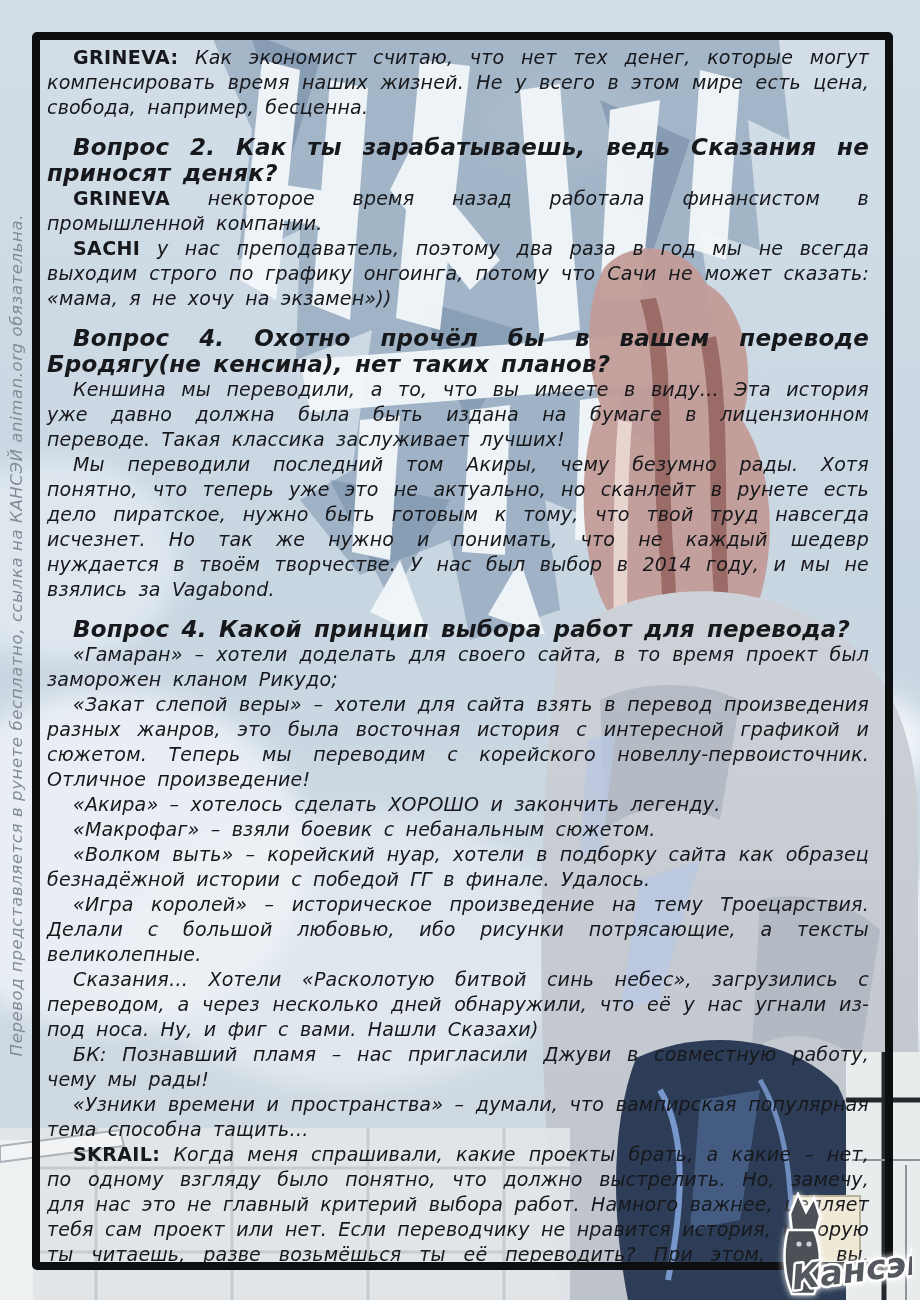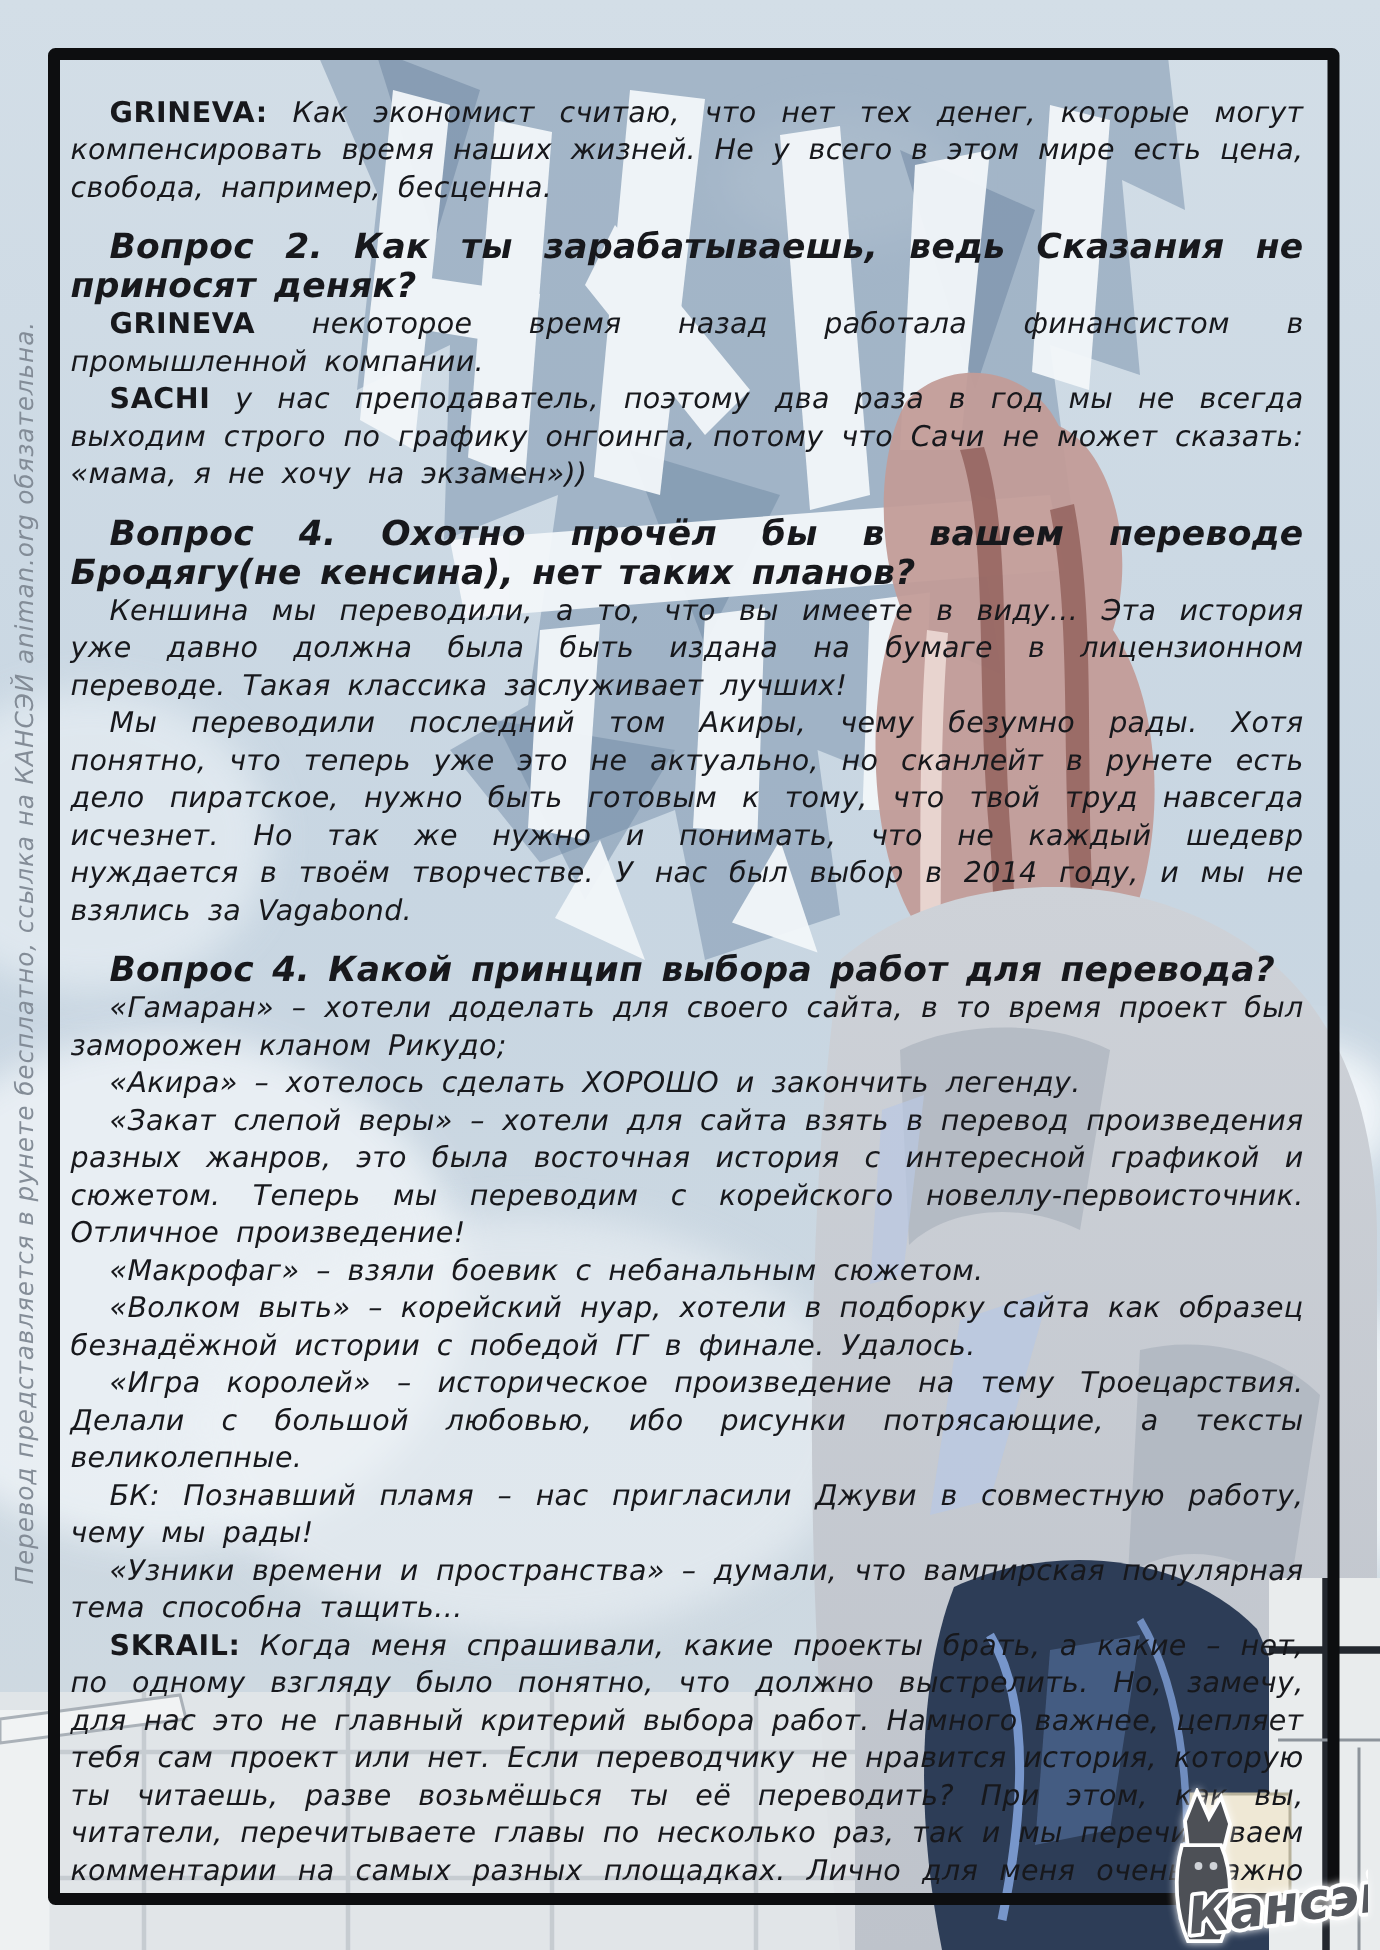--- a/index.html
+++ b/index.html
@@ -10,21 +10,21 @@
   }
   .bg{position:absolute;left:0;top:0;z-index:0;}
   
   .frame{
     position:absolute;left:32px;top:32px;width:861px;height:1238px;
     border:8px solid #0d0e10;border-radius:5px;box-sizing:border-box;
     z-index:2;
   }
   .article{
     width:100%;height:100%;overflow:hidden;box-sizing:border-box;
-    padding:23px 16px 4px 7px;
+    padding:5px 16px 4px 7px;
     font-style:italic;color:#17181c;
   }
   .article p{margin:0;text-indent:26px;text-align:justify;text-align-last:left;}
   .para{font-size:19px;line-height:25px;letter-spacing:.2px;word-spacing:5px;}
   .question{font-size:23px;line-height:26px;font-weight:bold;letter-spacing:.2px;word-spacing:4px;}
   .spacer{height:14px;}
   .lead{font-style:normal;font-weight:bold;letter-spacing:.4px;}
   
   .sidebar{
     position:absolute;left:0;top:0;width:32px;height:1270px;
@@ -142,25 +142,26 @@
       <p class="question"><span>Вопрос 2. Как ты зарабатываешь, ведь Сказания не приносят деняк?</span></p>
       <p class="para"><b class="lead">GRINEVA</b> <span>некоторое время назад работала финансистом в промышленной компании.</span></p>
       <p class="para"><b class="lead">SACHI</b> <span>у нас преподаватель, поэтому два раза в год мы не всегда выходим строго по графику онгоинга, потому что Сачи не может сказать: «мама, я не хочу на экзамен»))</span></p>
       <div class="spacer"></div>
       <p class="question"><span>Вопрос 4. Охотно прочёл бы в вашем переводе Бродягу(не кенсина), нет таких планов?</span></p>
       <p class="para"><span>Кеншина мы переводили, а то, что вы имеете в виду… Эта история уже давно должна была быть издана на бумаге в лицензионном переводе. Такая классика заслуживает лучших!</span></p>
       <p class="para"><span>Мы переводили последний том Акиры, чему безумно рады. Хотя понятно, что теперь уже это не актуально, но сканлейт в рунете есть дело пиратское, нужно быть готовым к тому, что твой труд навсегда исчезнет. Но так же нужно и понимать, что не каждый шедевр нуждается в твоём творчестве. У нас был выбор в 2014 году, и мы не взялись за Vagabond.</span></p>
       <div class="spacer"></div>
       <p class="question"><span>Вопрос 4. Какой принцип выбора работ для перевода?</span></p>
       <p class="para"><span>«Гамаран» – хотели доделать для своего сайта, в то время проект был заморожен кланом Рикудо;</span></p>
+      <p class="para"><span>«Закат слепой веры» – хотели для сайта взять в перевод произведения разных жанров, это была восточная история с интересной графикой и сюжетом. Теперь мы переводим с корейского новеллу-первоисточник. Отличное произведение!</span></p>
       <p class="para"><span>«Акира» – хотелось сделать ХОРОШО и закончить легенду.</span></p>
-      <p class="para"><span>«Закат слепой веры» – хотели для сайта взять в перевод произведения разных жанров, это была восточная история с интересной графикой и сюжетом. Теперь мы переводим с корейского новеллу-первоисточник. Отличное произведение!</span></p>
       <p class="para"><span>«Макрофаг» – взяли боевик с небанальным сюжетом.</span></p>
       <p class="para"><span>«Волком выть» – корейский нуар, хотели в подборку сайта как образец безнадёжной истории с победой ГГ в финале. Удалось.</span></p>
       <p class="para"><span>«Игра королей» – историческое произведение на тему Троецарствия. Делали с большой любовью, ибо рисунки потрясающие, а тексты великолепные.</span></p>
+      <p class="para"><span>Сказания… Хотели «Расколотую битвой синь небес», загрузились с переводом, а через несколько дней обнаружили, что её у нас угнали из-под носа. Ну, и фиг с вами. Нашли Сказахи)</span></p>
       <p class="para"><span>БК: Познавший пламя – нас пригласили Джуви в совместную работу, чему мы рады!</span></p>
       <p class="para"><span>«Узники времени и пространства» – думали, что вампирская популярная тема способна тащить…</span></p>
       <p class="para"><b class="lead">SKRAIL:</b> <span>Когда меня спрашивали, какие проекты брать, а какие – нет, по одному взгляду было понятно, что должно выстрелить. Но, замечу, для нас это не главный критерий выбора работ. Намного важнее, цепляет тебя сам проект или нет. Если переводчику не нравится история, которую ты читаешь, разве возьмёшься ты её переводить? При этом, как вы, читатели, перечитываете главы по несколько раз, так и мы перечитываем комментарии на самых разных площадках. Лично для меня очень важно это чувство диалога между мной, переводчиком, и читателями. Выбирая проект, я надеюсь, что он спровоцирует читателя на такой диалог.</span></p>
     </div>
 </div>
 
 <svg class="logo" width="150" height="108" viewBox="0 0 150 108">
   <g>
     <path d="M28,22 L36,2 L44,20 L52,6 L58,24 L54,40 L30,40 Z" fill="#4d5056" stroke="#ffffff" stroke-width="2.5"></path>
     <path d="M26,38 C20,60 22,84 30,102 L52,102 C60,84 60,56 52,38 Z" fill="#4d5056" stroke="#ffffff" stroke-width="2.5"></path>

